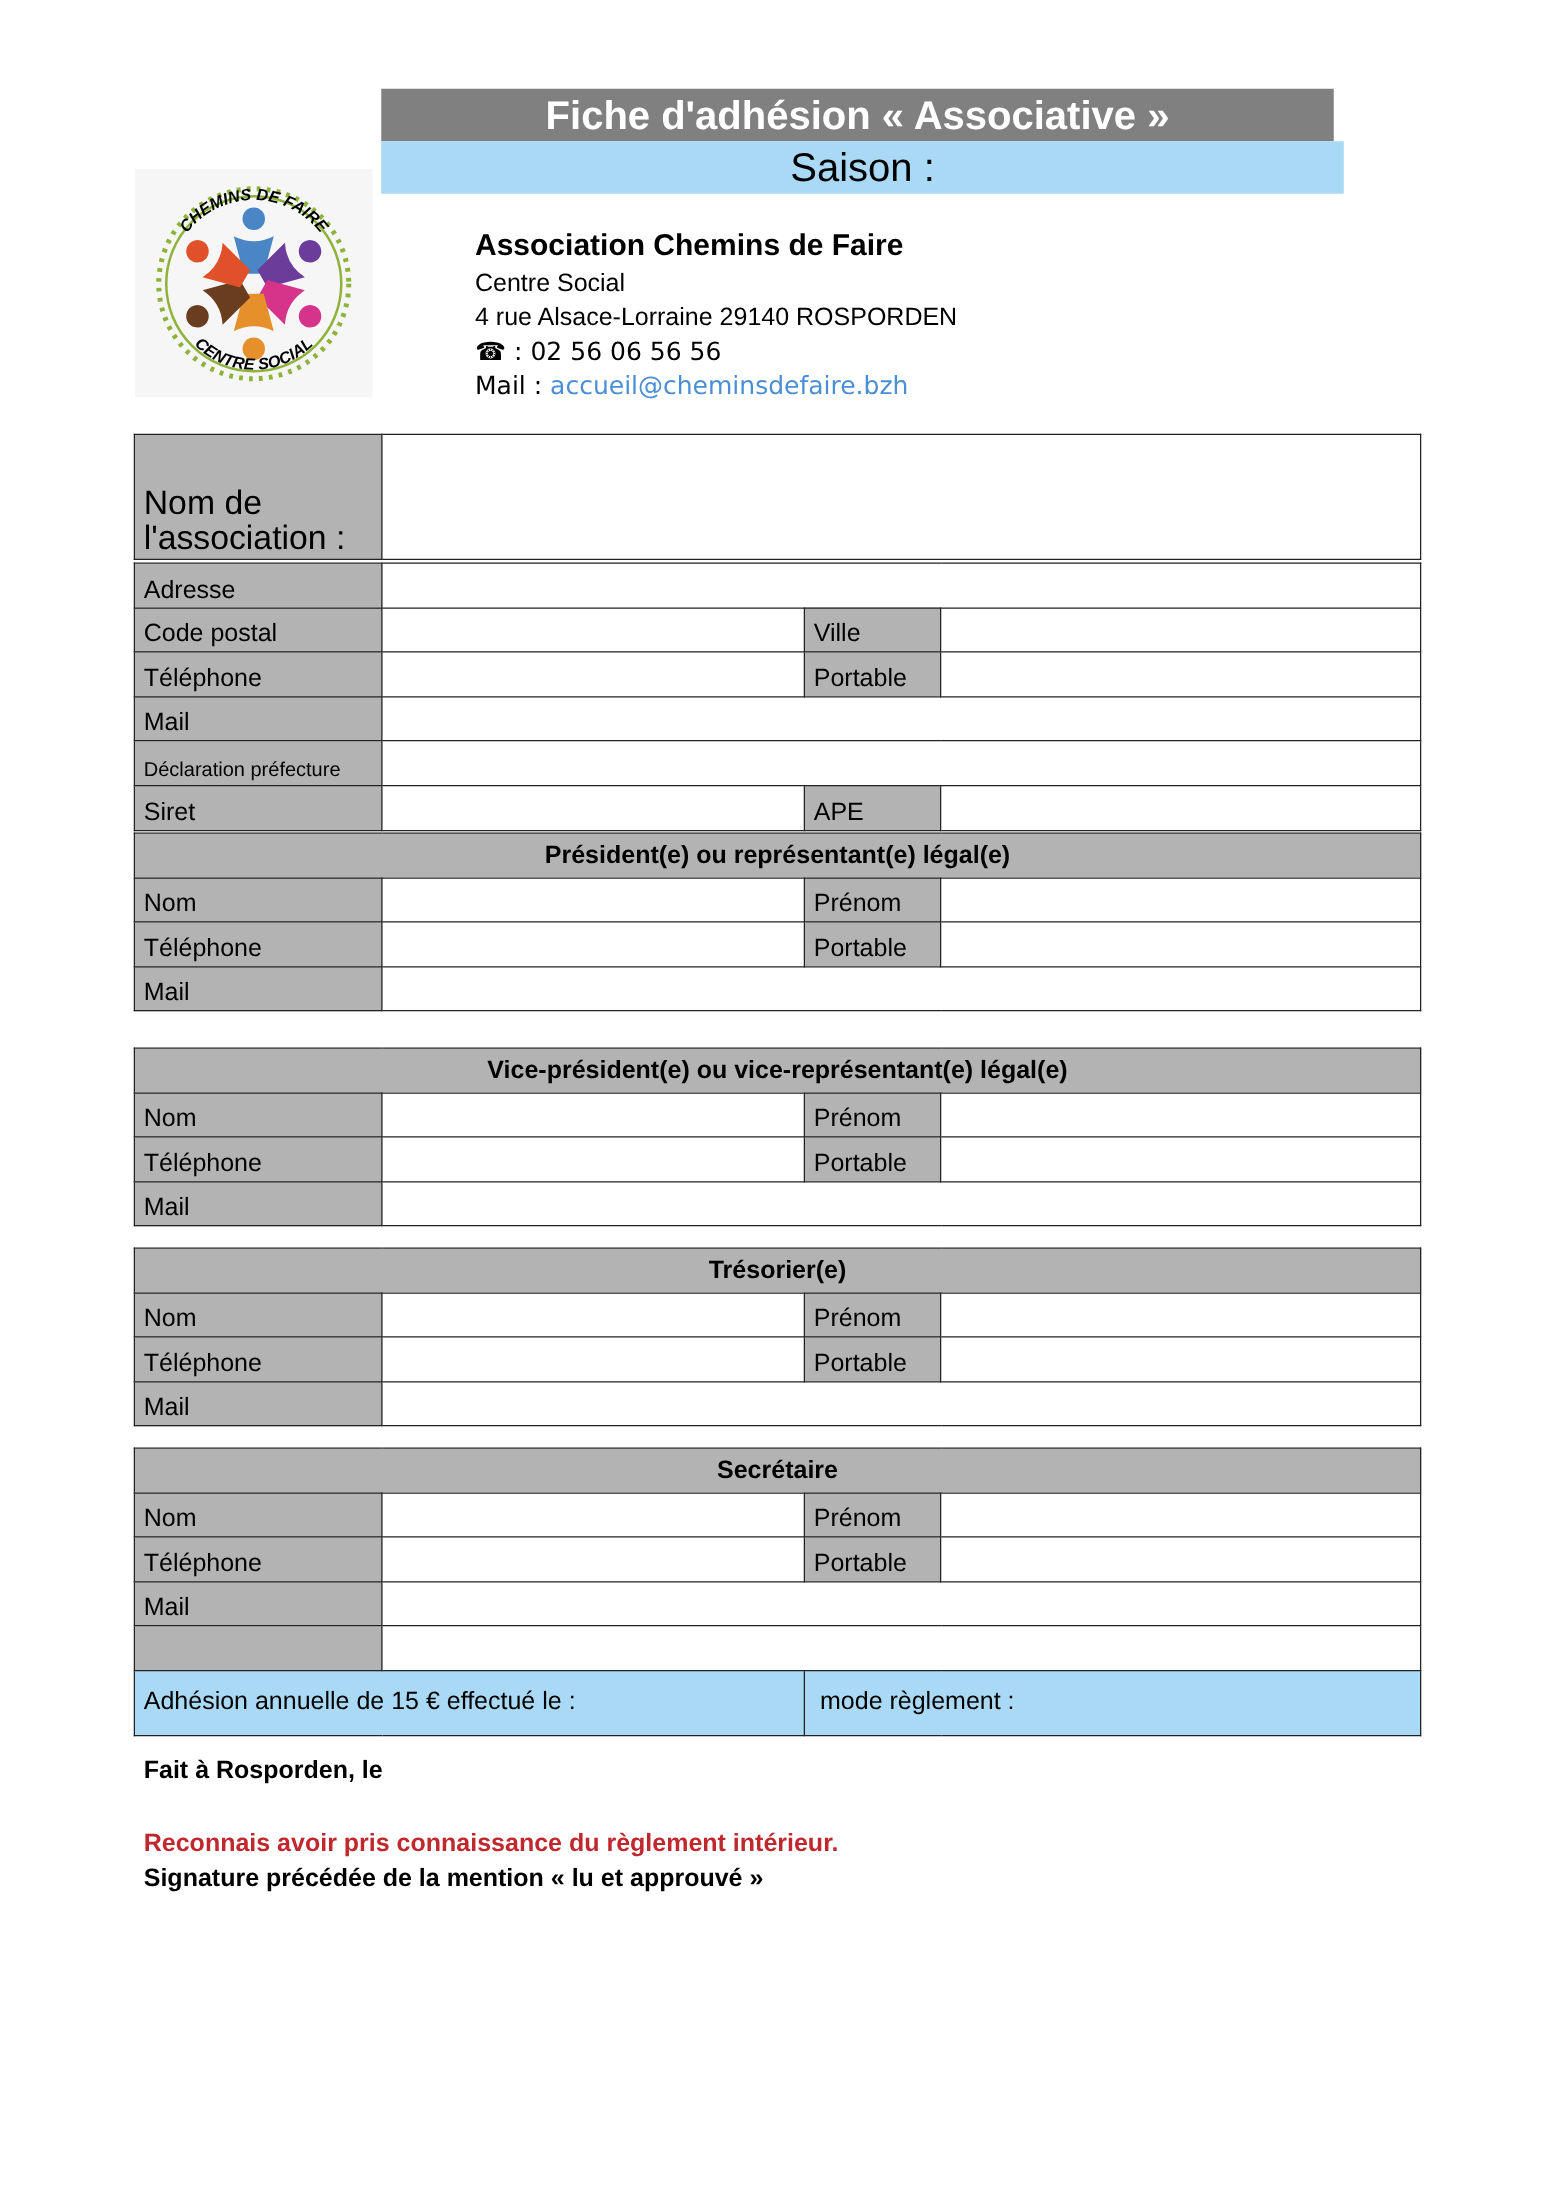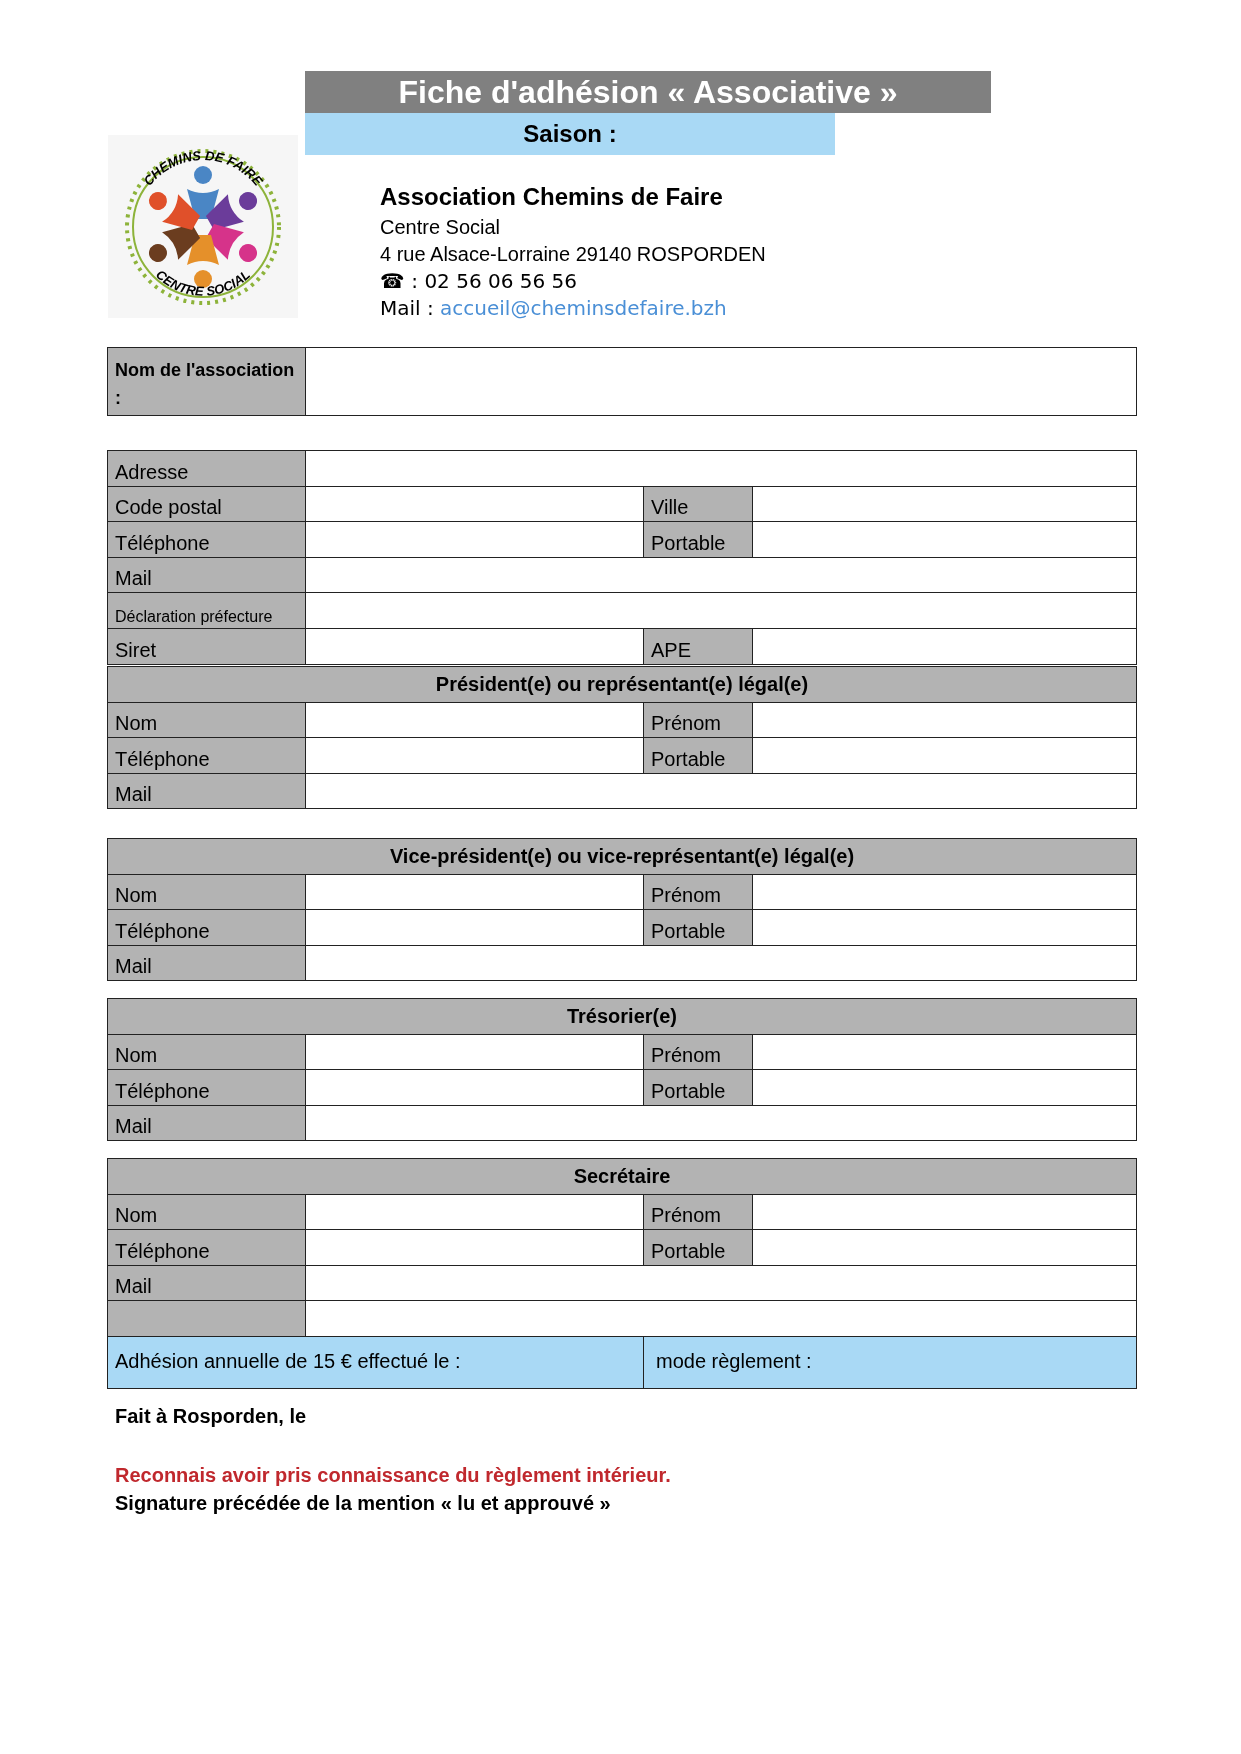--- a/index.html
+++ b/index.html
@@ -1,33 +1,33 @@
 <!DOCTYPE html>
 <html><head>
 <meta charset="utf-8">
 <style>
   * { box-sizing: border-box; margin: 0; padding: 0; }
   body { width: 1241px; height: 1754px; background: #ffffff; position: relative; font-family: "Liberation Sans", sans-serif; color: #000; overflow: hidden; }
   .abs { position: absolute; }
-  .title-bar { left: 305px; top: 71px; width: 686px; height: 42px; background: #808080; color: #fff; font-size: 32px; font-weight: bold; text-align: center; line-height: 42px; }
-  .season-bar { left: 305px; top: 113px; width: 530px; height: 42px; background: #a9d9f5; font-size: 24px; font-weight: bold; text-align: center; line-height: 42px; }
+  .title-bar { left: 305px; top: 71px; width: 762px; height: 42px; background: #808080; color: #fff; font-size: 32px; font-weight: bold; text-align: center; line-height: 42px; }
+  .season-bar { left: 305px; top: 113px; width: 770px; height: 42px; background: #a9d9f5; font-size: 32px; font-weight: normal; text-align: center; line-height: 42px; }
   .logo { left: 108px; top: 135px; width: 190px; height: 183px; background: #f6f6f6; }
   .org { left: 380px; top: 180px; width: 500px; text-align: left; }
   .org-name { font-size: 24px; font-weight: bold; line-height: 34px; }
   .org-line { font-size: 20px; line-height: 27px; font-family: "DejaVu Sans", sans-serif; }
   .org-line.sans { font-family: "Liberation Sans", sans-serif; }
   .mail-link { color: #4a8fd6; }
   table { position: absolute; border-collapse: collapse; left: 107px; width: 1030px; table-layout: fixed; }
   td { border: 1.5px solid #222; height: 35.6px; font-size: 20px; vertical-align: bottom; padding: 0 0 2px 7px; }
   td.lbl { background: #b3b3b3; }
   td.val { background: #fff; }
   td.sec { background: #b3b3b3; text-align: center; font-weight: bold; vertical-align: middle; padding: 0; font-size: 20px; }
   td.small { font-size: 16px; }
   td.pay { background: #a9d9f5; vertical-align: middle; height: 52px; }
-  .name-tbl td.lbl { font-size: 18px; font-weight: bold; line-height: 28px; height: 68px; padding-bottom: 3px; }
+  .name-tbl td.lbl { font-size: 27px; font-weight: normal; line-height: 28px; height: 100px; padding-bottom: 3px; }
   .foot { left: 115px; font-size: 20px; font-weight: bold; }
   .foot.red { color: #c0282d; }
 </style>
 </head>
 <body>
 
 <div class="abs title-bar">Fiche d'adhésion « Associative »</div>
 <div class="abs season-bar">Saison :</div>
 
 <div class="abs logo">

